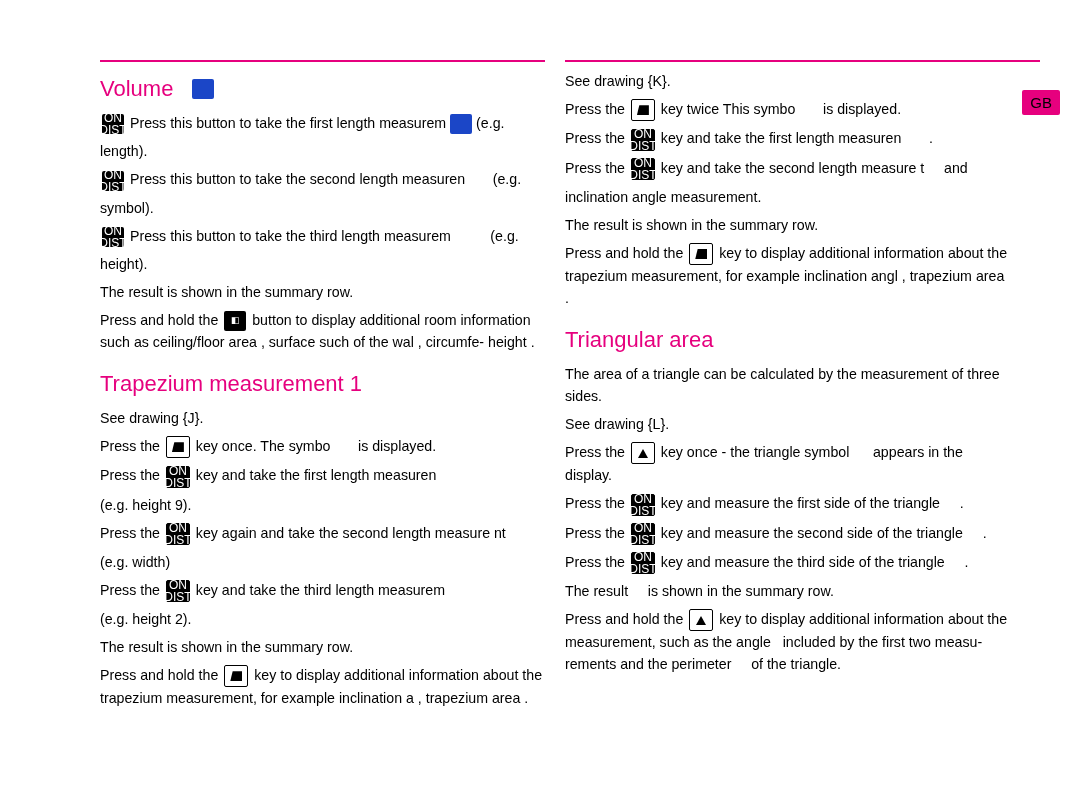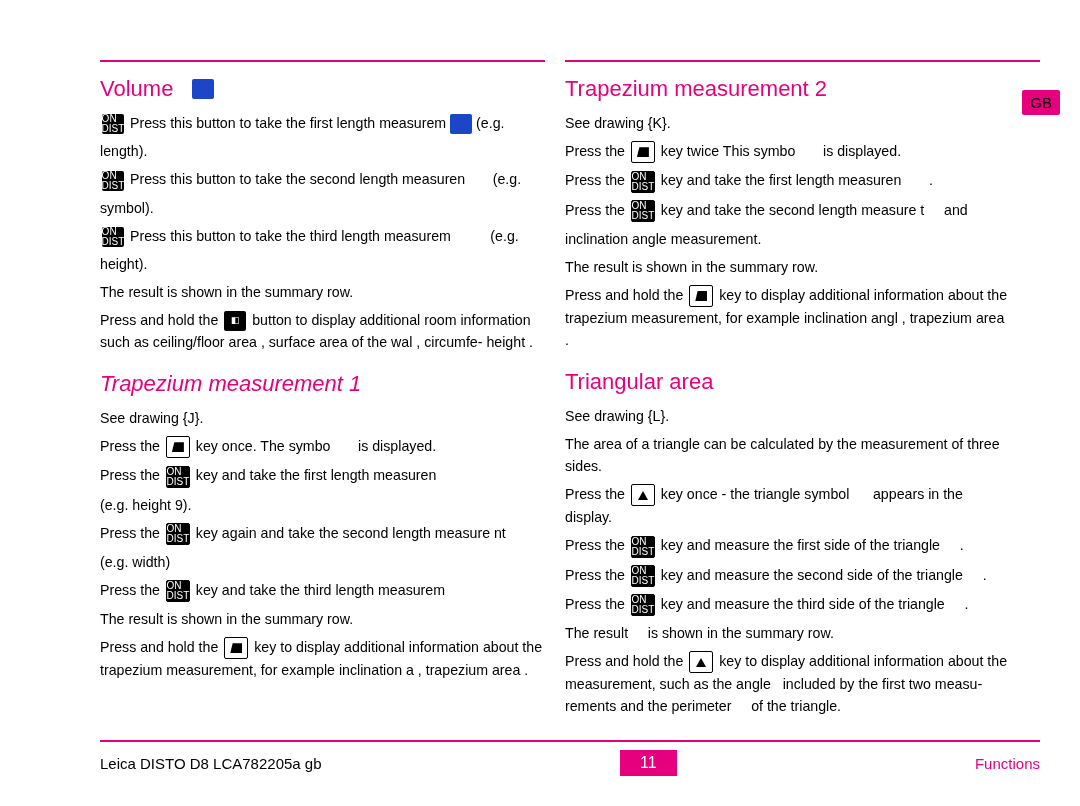--- a/index.html
+++ b/index.html
@@ -77,21 +77,21 @@
     width: 0; height: 0;
     border-left: 5px solid transparent;
     border-right: 5px solid transparent;
     border-bottom: 9px solid #000;
   }
   .inner-trap {
     width: 12px; height: 10px;
     background: #000;
     clip-path: polygon(20% 0, 100% 0, 100% 100%, 0 100%);
   }
-  .dist-text { font-size:10px; line-height:1; }
+  .dist-text { font-size:12px; line-height:1; text-align:center; }
   .lang-tab {
     position: absolute;
     right: 20px;
     top: 90px;
     background: #e6007e;
     color: #000000;
     font-size: 15px;
     padding: 4px 8px;
     border-radius: 2px;
   }
@@ -162,27 +162,27 @@
       </p>
       <p class="para">height).</p>
 
       <p class="para">The result is shown in the summary row.</p>
 
       <p class="para">
         <span>Press and hold  the</span>
         <span class="icon-box">◧</span>
         <span>button to display additional room information</span>
         <span>such as ceiling/floor area</span>
-        <span>, surface area of the wal</span>
+        <span>, surface such of the wal</span>
         <span>, circumfe-</span>
         <span>height</span>
         <span>.</span>
       </p>
 
-      <h2 class="section" style="margin-top:18px;font-style:italic;">Trapezium measurement 1</h2>
+      <h2 class="section" style="margin-top:18px;">Trapezium measurement 1</h2>
 
       <p class="para">See drawing {J}.</p>
 
       <p class="para">
         <span>Press the</span>
         <span class="icon-key">
             <span class="inner-trap"></span>
           </span>
         <span>key once.  The symbo</span>
         &nbsp;&nbsp;&nbsp;&nbsp;&nbsp;
@@ -207,40 +207,40 @@
       </p>
       <p class="para">(e.g. width)</p>
 
       <p class="para">
         <span>Press the</span>
         <span class="icon-key black">
             <span class="dist-text">ON<br>DIST</span>
           </span>
         <span>key and take the third length measurem</span>
       </p>
+      <p class="para">(e.g. height 2).</p>
 
       <p class="para">The result is shown in the summary row.</p>
 
       <p class="para">
         <span>Press and hold  the</span>
         <span class="icon-key">
             <span class="inner-trap"></span>
           </span>
         <span>key to display additional information about the</span>
         <span>trapezium measurement, for example inclination a</span>
         <span>, trapezium</span>
         <span>area</span>
         <span>.</span>
       </p>
 
     </div>
 
     <div class="col right">
 
-      <h2 class="section">Trapezium measurement 2</h2>
 
       <p class="para">See drawing {K}.</p>
 
       <p class="para">
         <span>Press the</span>
         <span class="icon-key">
             <span class="inner-trap"></span>
           </span>
         <span>key twice This symbo</span>
         &nbsp;&nbsp;&nbsp;&nbsp;&nbsp;
@@ -277,22 +277,22 @@
           </span>
         <span>key to display additional information about the</span>
         <span>trapezium measurement, for exam­ple inclination angl</span>
         <span>, trapezium</span>
         <span>area</span>
         <span>.</span>
       </p>
 
       <h2 class="section" style="margin-top:18px;text-align:right;">Triangular area</h2>
 
+      <p class="para">The area of a triangle can be calculated by the measurement of three sides.</p>
       <p class="para">See drawing {L}.</p>
-      <p class="para">The area of a triangle can be calculated by the measurement of three sides.</p>
 
       <p class="para">
         <span>Press the</span>
         <span class="icon-key">
             <span class="inner-triangle"></span>
           </span>
         <span>key once - the triangle symbol</span>
         &nbsp;&nbsp;&nbsp;&nbsp;
         <span>appears in the display.</span>
       </p>
@@ -343,19 +343,14 @@
         &nbsp;
         <span>included by the first two measu-</span>
         <span>rements and the perimeter</span>
         &nbsp;&nbsp;&nbsp;
         <span>of the triangle.</span>
       </p>
 
     </div>
   </div>
 
-  <div class="footer">
-    <span>Leica DISTO  D8 LCA782205a gb</span>
-    <span class="pagebox">11</span>
-    <span class="right-label">Functions</span>
-  </div>
 
 </div>
 
 </body></html>

